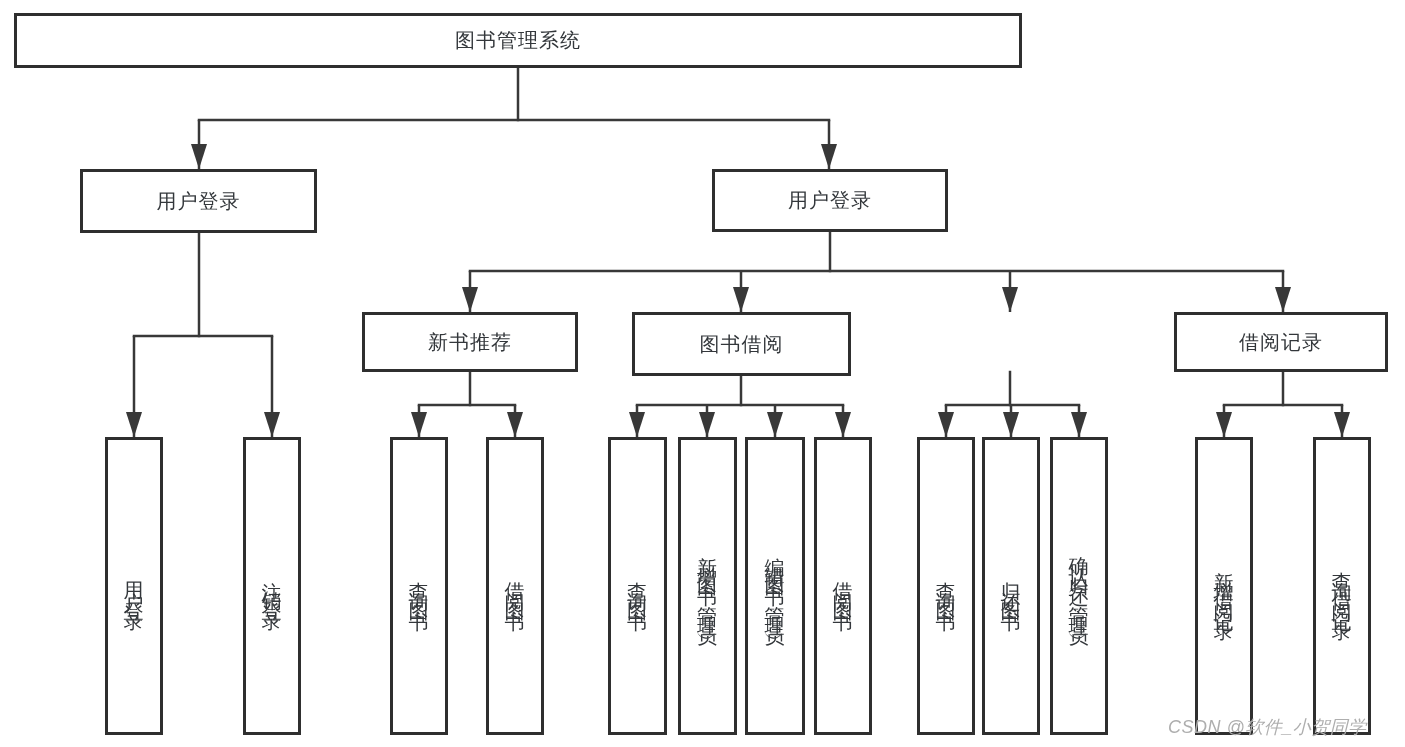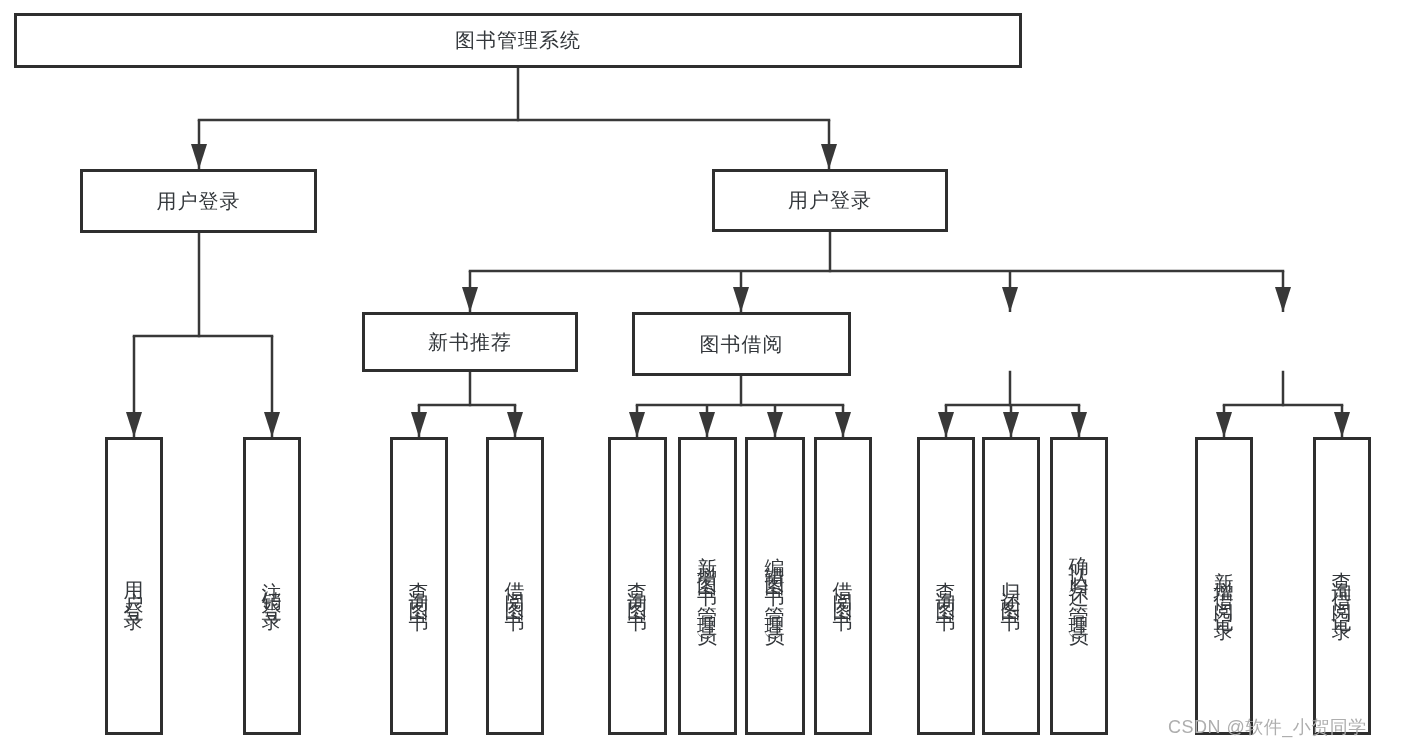--- a/index.html
+++ b/index.html
@@ -45,20 +45,21 @@
   }
   .watermark {
     position: absolute;
     z-index: 3;
     left: 1168px;
     top: 715px;
     font-size: 18px;
     letter-spacing: 0.5px;
     color: var(--watermark);
     white-space: nowrap;
+    font-style: italic;
   }
 </style>
 </head>
 <body>
 
 <div class="stage">
 
   <svg id="connectors" width="1405" height="747" viewBox="0 0 1405 747">
     <defs>
       <marker id="arrow" viewBox="0 0 26 18" refX="25" refY="9" markerWidth="26" markerHeight="18" orient="auto" markerUnits="userSpaceOnUse">
@@ -117,20 +118,23 @@
   <div class="node" style="left:712px; top:169px; width:236px; height:63px;">
     <span>用户登录</span>
   </div>
 
   <div class="node" style="left:362px; top:312px; width:216px; height:60px;">
     <span>新书推荐</span>
   </div>
   <div class="node" style="left:632px; top:312px; width:219px; height:64px;">
     <span>图书借阅</span>
   </div>
+  <div class="node" style="left:1174px; top:312px; width:214px; height:60px;">
+    <span>借阅记录</span>
+  </div>
 
   <div class="node leaf" style="left:105px; top:437px; width:58px; height:298px;">
     <span class="vtext">用户登录</span>
   </div>
   <div class="node leaf" style="left:243px; top:437px; width:58px; height:298px;">
     <span class="vtext">注销登录</span>
   </div>
 
   <div class="node leaf" style="left:390px; top:437px; width:58px; height:298px;">
     <span class="vtext">查询图书</span>

